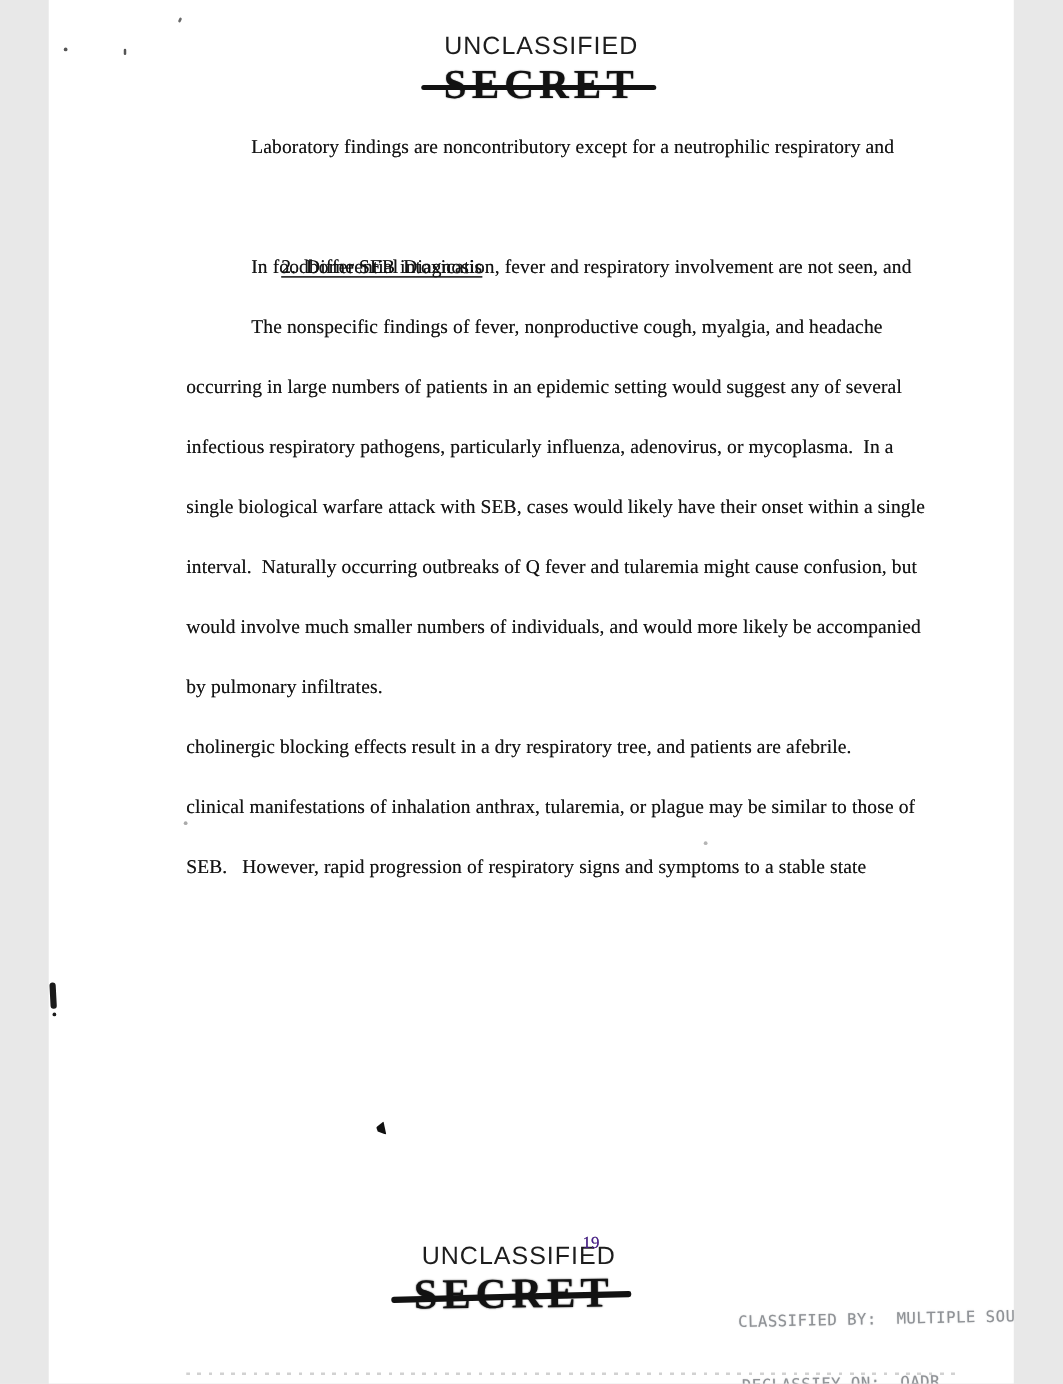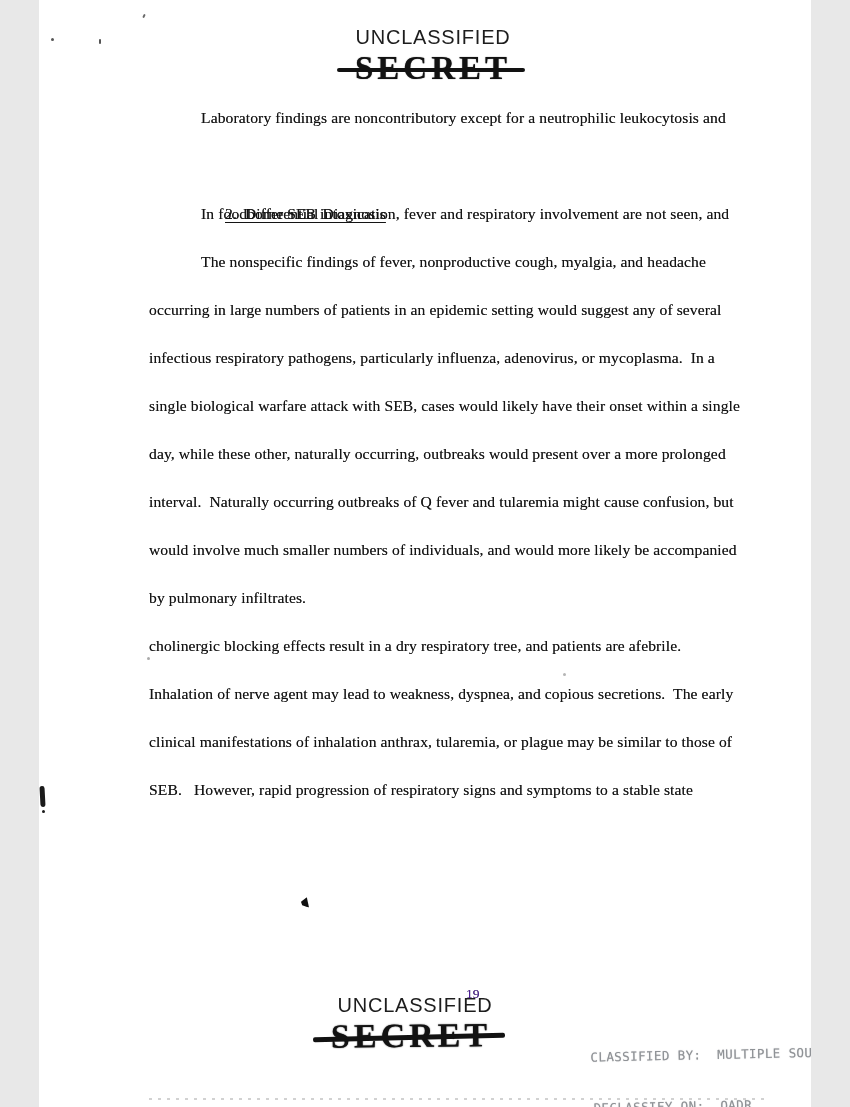--- a/index.html
+++ b/index.html
@@ -141,39 +141,37 @@
 
   <header class="doc-header">
     <div class="unclassified">UNCLASSIFIED</div>
     <div class="secret-wrap">
       <span class="secret-text">SECRET</span>
       <span class="strike"></span>
     </div>
   </header>
 
   <main class="doc-body">
-    <div class="line indent">Laboratory findings are noncontributory except for a neutrophilic leukocytosis and</div>
+    <div class="line indent">Laboratory findings are noncontributory except for a neutrophilic respiratory and</div>
 
     <div class="line indent">
       <span class="heading-text">2.  Differential Diagnosis</span>
     </div>
 
     <div class="line indent">In foodborne SEB intoxication, fever and respiratory involvement are not seen, and</div>
 
     <div class="line indent">The nonspecific findings of fever, nonproductive cough, myalgia, and headache</div>
     <div class="line">occurring in large numbers of patients in an epidemic setting would suggest any of several</div>
     <div class="line">infectious respiratory pathogens, particularly influenza, adenovirus, or mycoplasma.  In a</div>
     <div class="line">single biological warfare attack with SEB, cases would likely have their onset within a single</div>
-    <div class="line">day, while these other, naturally occurring, outbreaks would present over a more prolonged</div>
     <div class="line">interval.  Naturally occurring outbreaks of Q fever and tularemia might cause confusion, but</div>
     <div class="line">would involve much smaller numbers of individuals, and would more likely be accompanied</div>
     <div class="line">by pulmonary infiltrates.</div>
 
     <div class="line">cholinergic blocking effects result in a dry respiratory tree, and patients are afebrile.</div>
-    <div class="line">Inhalation of nerve agent may lead to weakness, dyspnea, and copious secretions.  The early</div>
     <div class="line">clinical manifestations of inhalation anthrax, tularemia, or plague may be similar to those of</div>
     <div class="line">SEB.   However, rapid progression of respiratory signs and symptoms to a stable state</div>
   </main>
 
   <div class="page-number">19</div>
 
   <footer class="doc-footer">
     <div class="unclassified">UNCLASSIFIED</div>
     <div class="secret-wrap">
       <span class="secret-text">SECRET</span>

